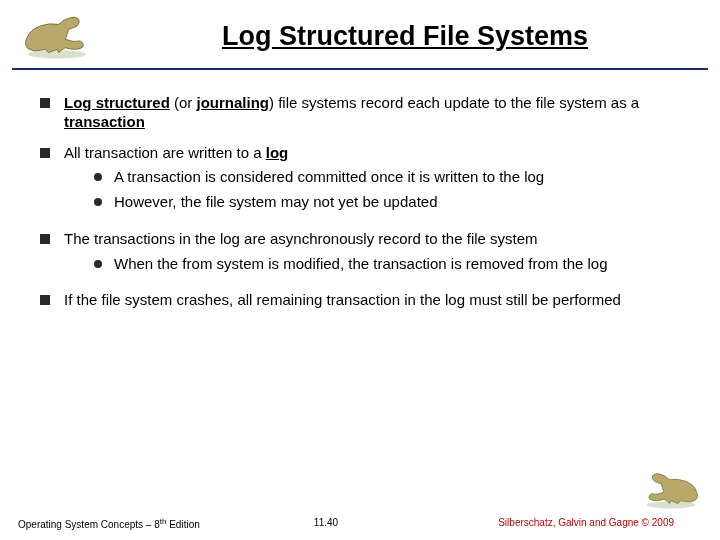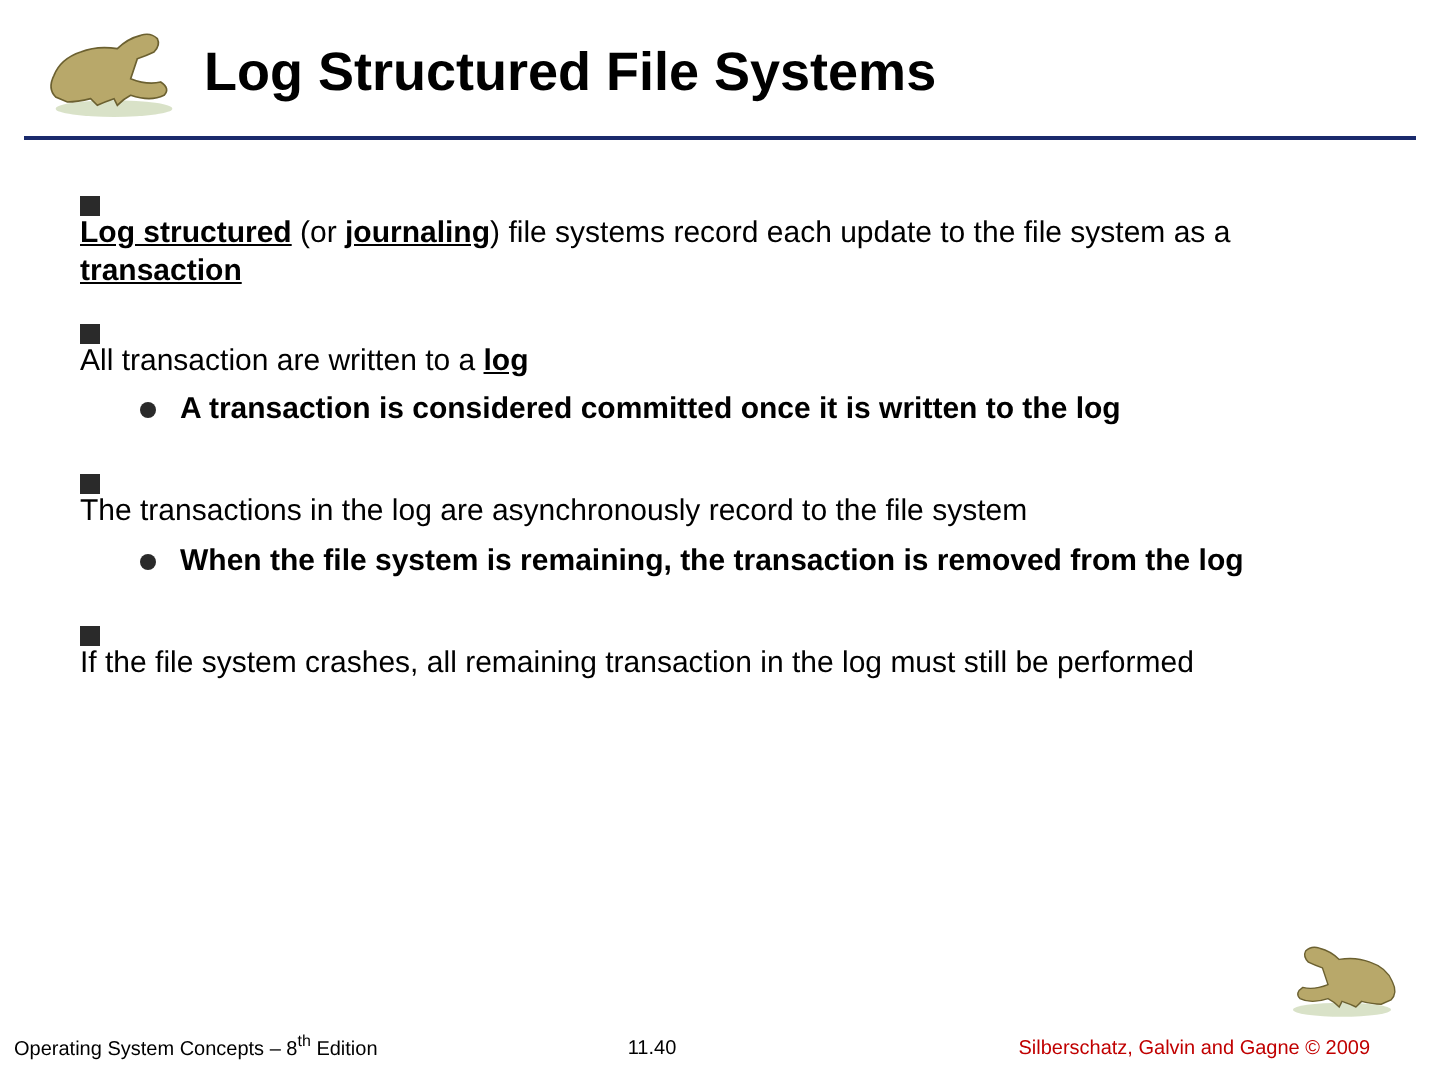--- a/index.html
+++ b/index.html
@@ -19,78 +19,76 @@
     padding: 6px 12px 0 12px;
     height: 60px;
   }
   .dino-left {
     width: 90px;
     height: 50px;
     flex-shrink: 0;
   }
   .title-wrap {
     flex: 1;
-    text-align: left;
+    text-align: center;
+    text-decoration: underline;
   }
   .title {
     font-size: 27px;
     font-weight: bold;
     color: #000;
     margin: 0;
   }
   .hr {
     border: none;
     border-top: 2px solid #1a2a6c;
     margin: 2px 12px 0 12px;
   }
   .content {
     padding: 24px 46px 0 40px;
     font-size: 15px;
     line-height: 1.25;
   }
   .l1 {
     display: flex;
     margin-bottom: 12px;
-    flex-direction: column;
   }
   .l1 .sq {
     width: 10px;
     height: 10px;
     background: #2a2a2a;
     flex-shrink: 0;
     margin-top: 4px;
     margin-right: 14px;
   }
   .l1 .txt { flex: 1; }
   .l2 {
     display: flex;
     margin: 6px 0 6px 30px;
-    font-weight: bold;
   }
   .l2 .dot {
     width: 8px;
     height: 8px;
     border-radius: 50%;
     background: #2a2a2a;
     flex-shrink: 0;
     margin-top: 5px;
     margin-right: 12px;
   }
   .l2 .txt { flex: 1; }
   .b { font-weight: bold; }
   .u { text-decoration: underline; }
   .footer {
     position: absolute;
     bottom: 10px;
     left: 0;
     width: 692px;
     box-sizing: border-box;
-    padding: 0 7px;
+    padding: 0 18px;
     display: flex;
-    align-items: flex-end;
     font-size: 10px;
   }
   .f-left { flex:1; color:#000; }
   .f-left sup { font-size: 8px; }
   .f-mid { flex:0 0 auto; color:#000; margin: 0 40px 0 0;}
   .f-right { flex:1; text-align:right; color:#c00000; }
   .dino-right {
     position: absolute;
     right: 14px;
     bottom: 28px;
@@ -128,30 +126,34 @@
   </div>
 
   <div class="l1">
     <div class="sq"></div>
     <div class="txt">
       <span>All transaction are written to a </span><span class="b u">log</span>
       <div class="l2">
         <div class="dot"></div>
         <div class="txt">A transaction is considered committed once it is written to the log</div>
       </div>
+      <div class="l2">
+        <div class="dot"></div>
+        <div class="txt">However, the file system may not yet be updated</div>
+      </div>
     </div>
   </div>
 
   <div class="l1">
     <div class="sq"></div>
     <div class="txt">
       <span>The transactions in the log are asynchronously record to the file system</span>
       <div class="l2">
         <div class="dot"></div>
-        <div class="txt">When the file system is remaining, the transaction is removed from the log</div>
+        <div class="txt">When the from system is modified, the transaction is removed from the log</div>
       </div>
     </div>
   </div>
 
   <div class="l1">
     <div class="sq"></div>
     <div class="txt">If the file system crashes, all remaining transaction in the log must still be performed</div>
   </div>
 
 </div>

